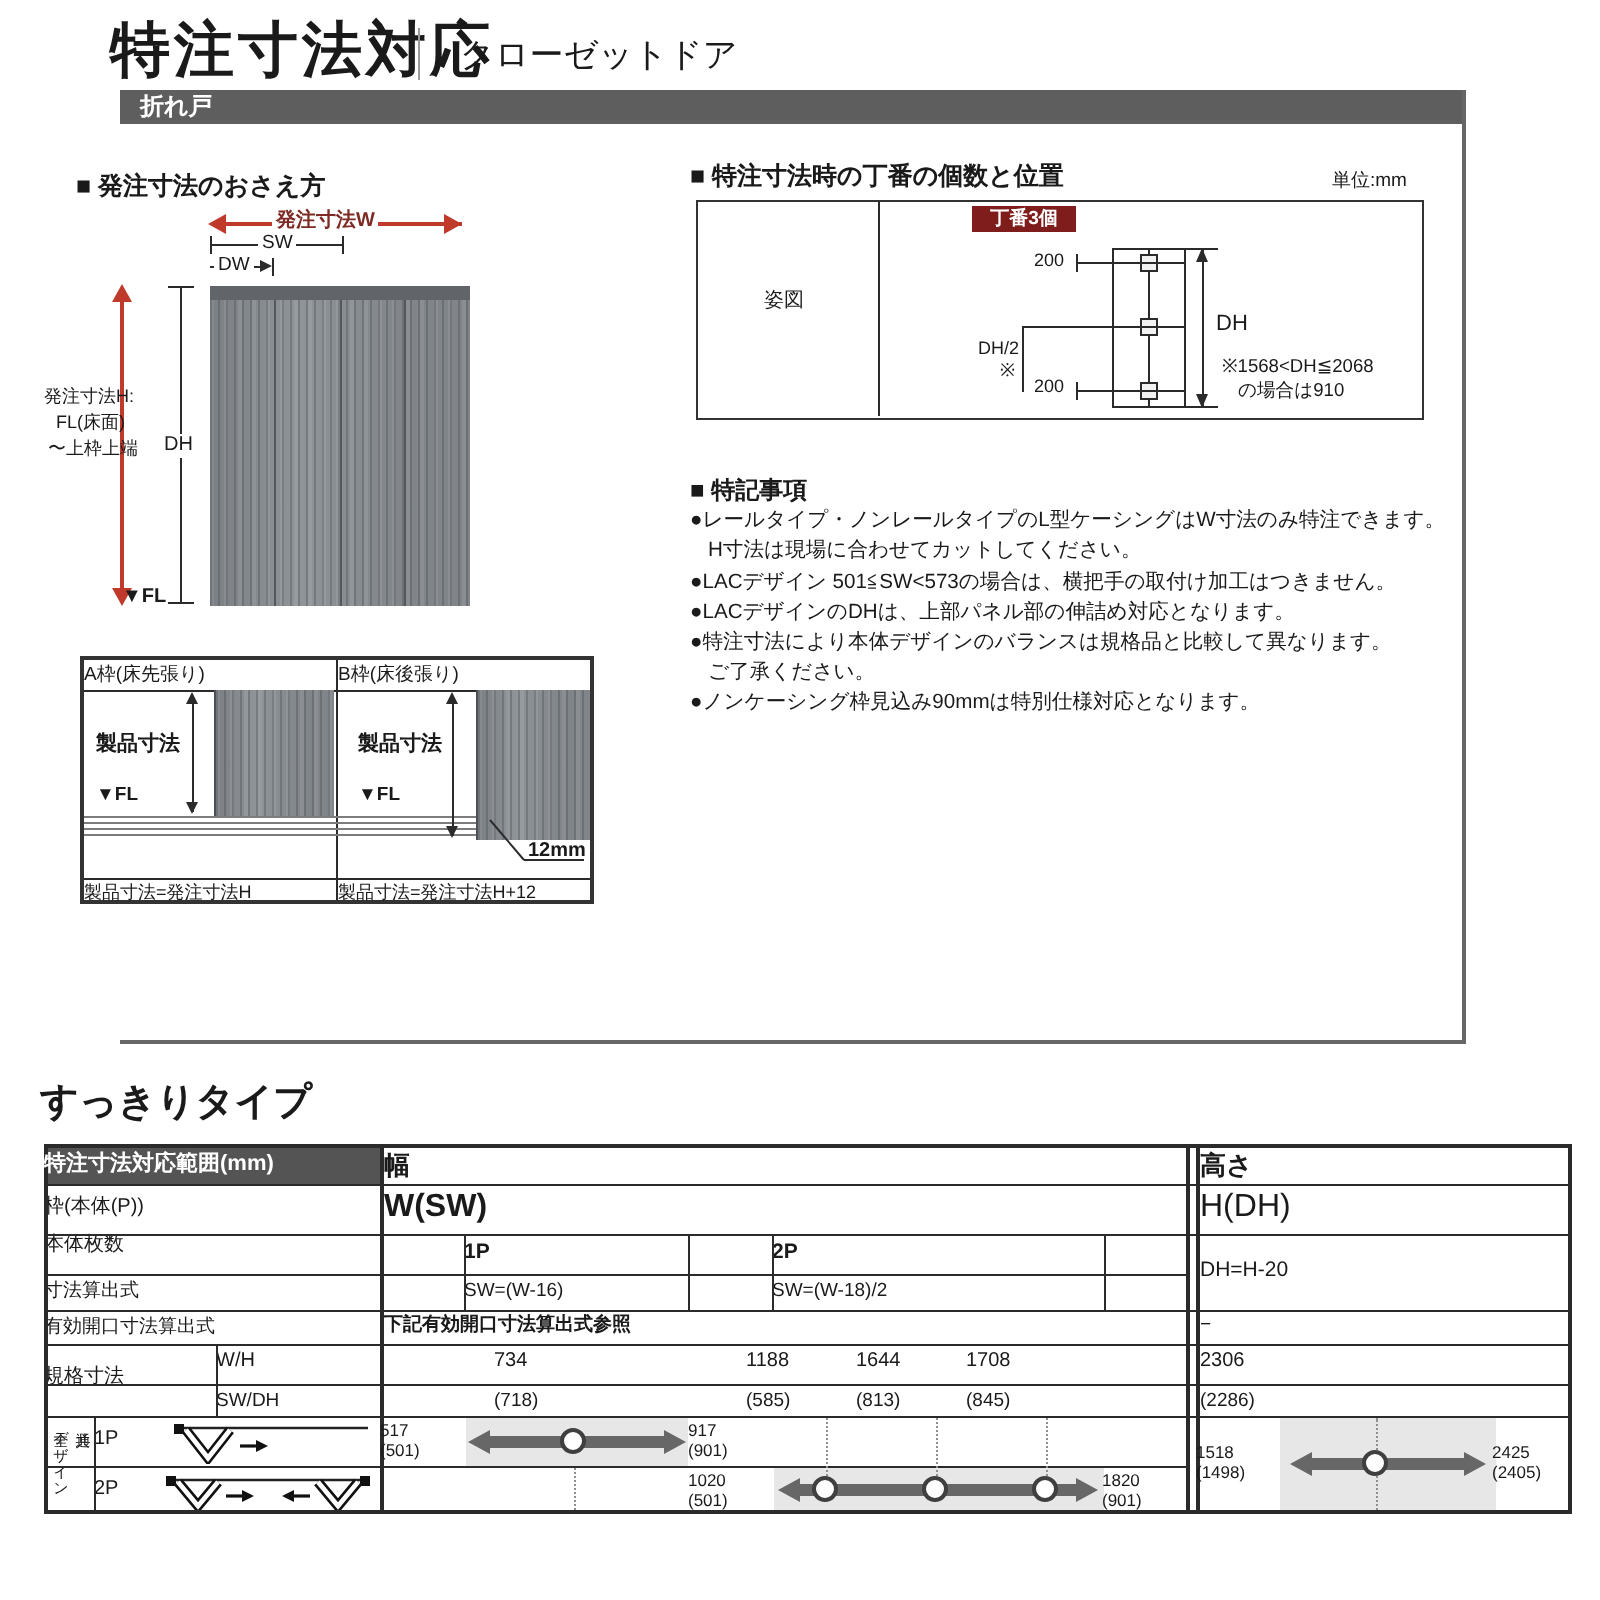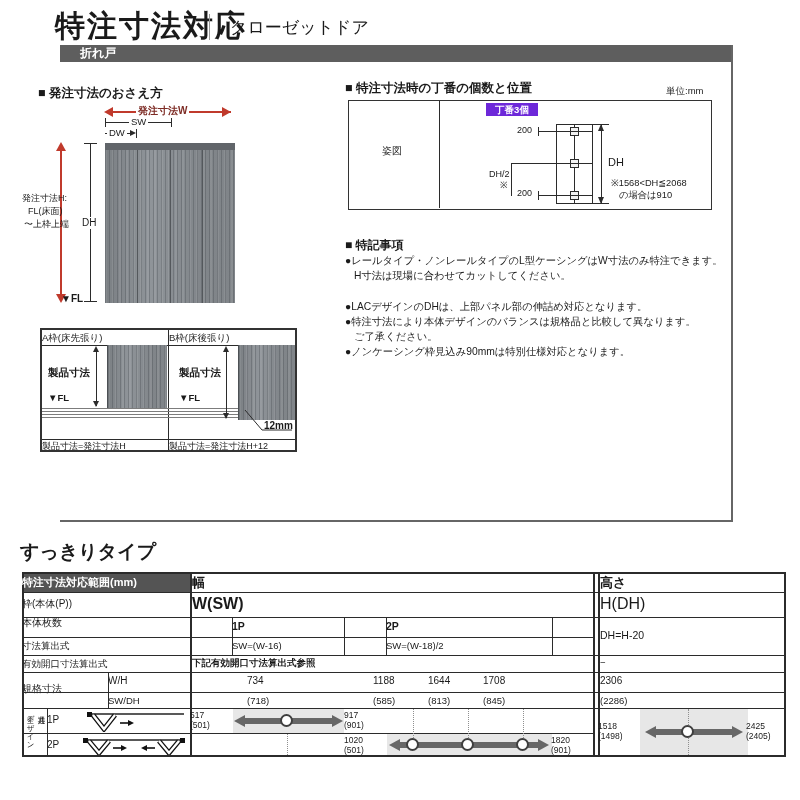--- a/index.html
+++ b/index.html
@@ -15,34 +15,34 @@
 .tri{position:absolute;width:0;height:0}
 .dot{position:absolute;width:0;border-left:1px dotted #8f8f8f;z-index:2}
 .knob{position:absolute;width:13px;height:13px;background:#fff;border:2px solid #3f3f3f;border-radius:50%;z-index:4}
 .shaft{position:absolute;height:6px;background:#676767;z-index:3}
 .cellgray{position:absolute;background:#e7e7e7;z-index:1}
 .grain{background-color:#8f9499;background-image:
  repeating-linear-gradient(90deg,rgba(55,60,66,.28) 0 1px,rgba(0,0,0,0) 1px 4px),
  repeating-linear-gradient(90deg,rgba(255,255,255,.08) 0 2px,rgba(0,0,0,0) 2px 7px),
  linear-gradient(90deg,rgba(0,0,0,.14),rgba(0,0,0,0) 35%,rgba(0,0,0,.10) 75%)}
 .hatch{background:repeating-linear-gradient(to bottom,#7c7c7c 0 1px,rgba(0,0,0,0) 1px 3px)}
-.badge{background:#6d28d9;color:#fff;text-align:center}
+.badge{background:#7f1d1d;color:#fff;text-align:center}
 .darkbar{background:#5e5e5e;color:#fff}
 svg{display:block}
 </style>
 </head>
 <body>
 
 <div class="page">
 
   <div class="t" style="left:55px;top:8px;font-size:30px;font-weight:bold;letter-spacing:2px">特注寸法対応</div>
   <div class="vl" style="left:209px;top:14px;height:26px;background:#9a9a9a"></div>
   <div class="t" style="left:230px;top:18px;font-size:17px">クローゼットドア</div>
 
-  <div class="a darkbar" style="left:60px;top:45px;width:673px;height:17px;font-size:12px;font-weight:bold;line-height:17px;padding-left:20px">折れ戸</div>
+  <div class="a darkbar" style="left:60px;top:45px;width:673px;height:17px;font-size:12px;font-weight:bold;line-height:17px;padding-left:10px">折れ戸</div>
   <div class="vl" style="left:731px;top:45px;width:2px;height:477px;background:#666"></div>
   <div class="hl" style="left:60px;top:520px;width:673px;height:2px;background:#666"></div>
 
   <div class="t" style="left:38px;top:86px;font-size:12.5px;font-weight:bold">■ 発注寸法のおさえ方</div>
 
   <div class="hl red" style="left:109px;top:111px;width:122px;height:2px"></div>
   <div class="tri" style="left:104px;top:107px;border-top:5px solid transparent;border-bottom:5px solid transparent;border-right:9px solid #c03a2c"></div>
   <div class="tri" style="left:222px;top:107px;border-top:5px solid transparent;border-bottom:5px solid transparent;border-left:9px solid #c03a2c"></div>
   <div class="t chip" style="left:136px;top:105px;font-size:10px;font-weight:bold;color:#7d2b24">発注寸法W</div>
 
@@ -141,20 +141,21 @@
     <div class="hl" style="left:244px;top:23px;width:16px"></div>
     <div class="hl" style="left:244px;top:102px;width:16px"></div>
     <div class="t" style="left:259px;top:55px;font-size:11px">DH</div>
     <div class="t" style="left:262px;top:77px;font-size:9.3px">※1568&lt;DH≦2068</div>
     <div class="t" style="left:270px;top:89px;font-size:9.3px">の場合は910</div>
   </div>
 
   <div class="t" style="left:345px;top:238px;font-size:12px;font-weight:bold">■ 特記事項</div>
   <div class="t" style="left:345px;top:255px;font-size:10.3px">●レールタイプ・ノンレールタイプのL型ケーシングはW寸法のみ特注できます。</div>
   <div class="t" style="left:354px;top:270px;font-size:10.3px">H寸法は現場に合わせてカットしてください。</div>
+  <div class="t" style="left:345px;top:286px;font-size:10.3px">●LACデザイン 501≦SW&lt;573の場合は、横把手の取付け加工はつきません。</div>
   <div class="t" style="left:345px;top:301px;font-size:10.3px">●LACデザインのDHは、上部パネル部の伸詰め対応となります。</div>
   <div class="t" style="left:345px;top:316px;font-size:10.3px">●特注寸法により本体デザインのバランスは規格品と比較して異なります。</div>
   <div class="t" style="left:354px;top:331px;font-size:10.3px">ご了承ください。</div>
   <div class="t" style="left:345px;top:346px;font-size:10.3px">●ノンケーシング枠見込み90mmは特別仕様対応となります。</div>
 
   <div class="t" style="left:20px;top:541px;font-size:19px;font-weight:bold">すっきりタイプ</div>
 
   <div class="a" style="left:23px;top:573px;width:167px;height:19px;background:#545454;z-index:1"></div>
   <div class="cellgray" style="left:233px;top:709px;width:111px;height:24px"></div>
   <div class="cellgray" style="left:387px;top:734px;width:165px;height:21px"></div>

